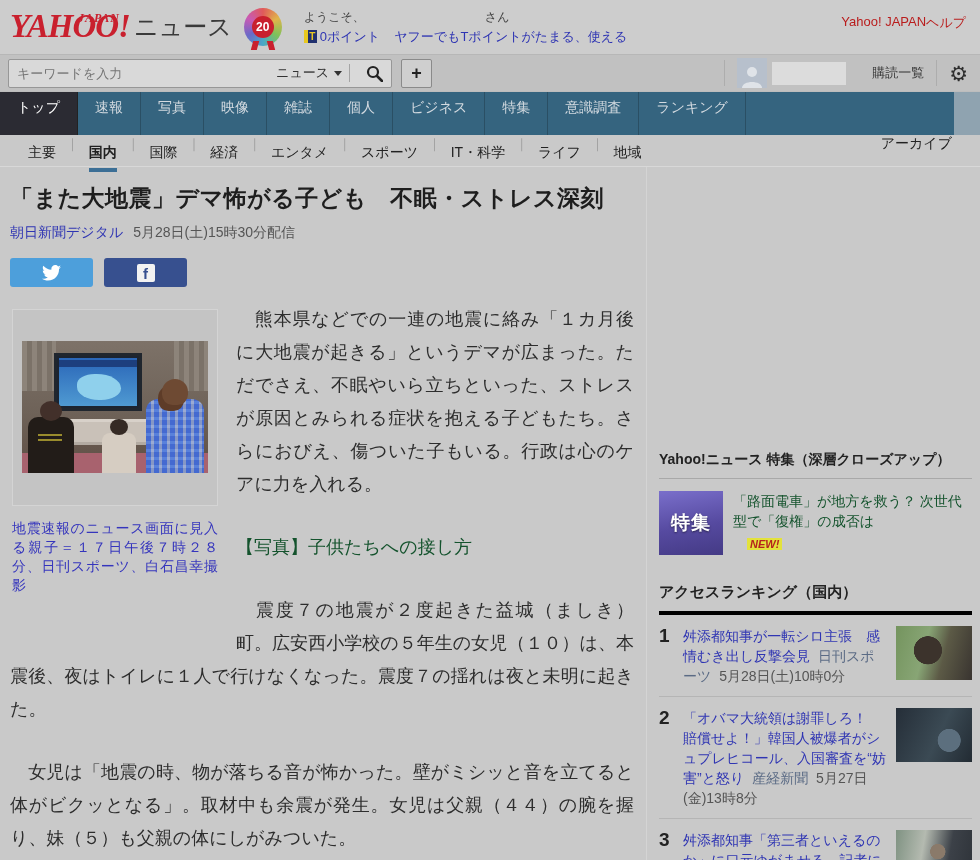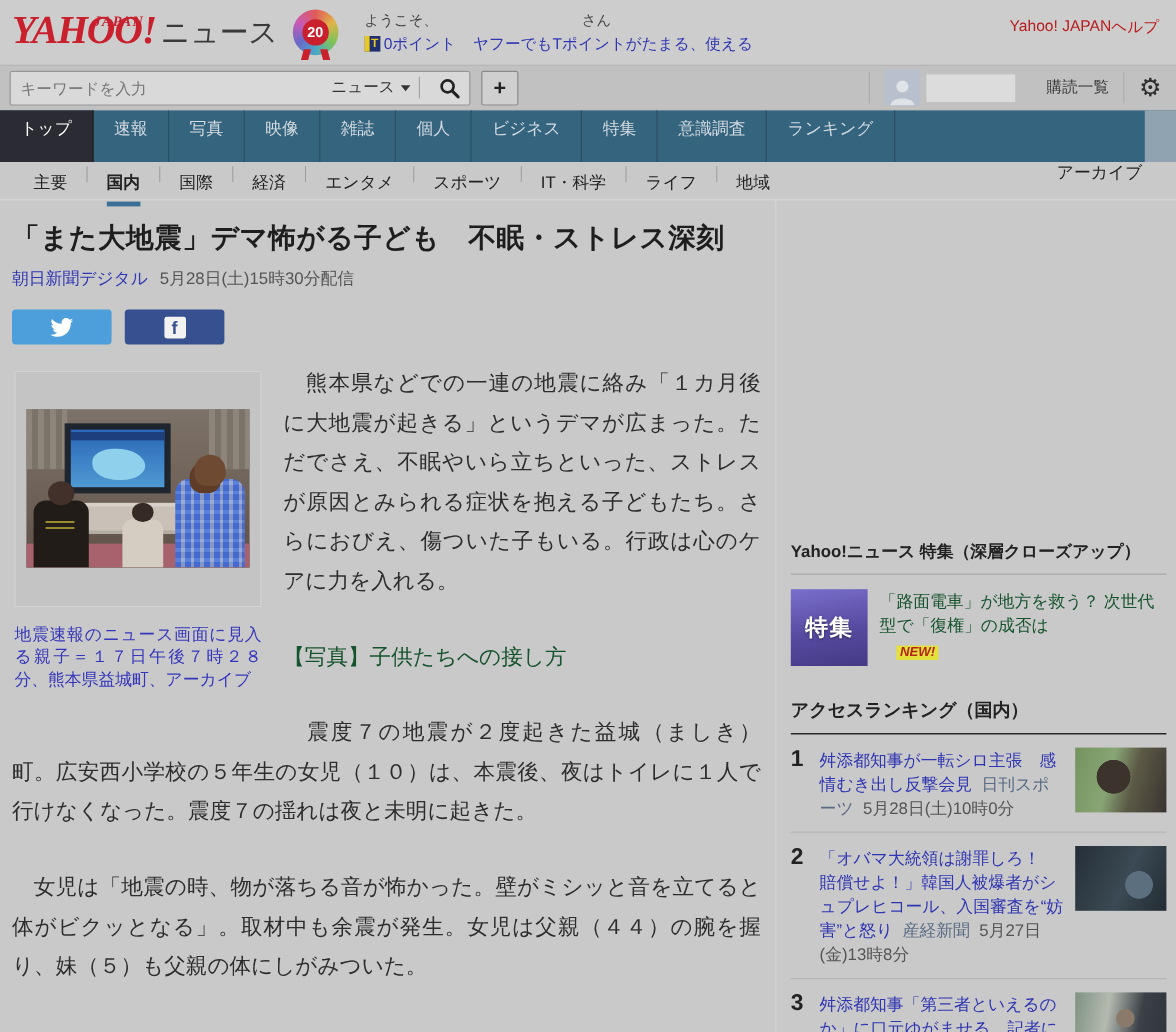--- a/index.html
+++ b/index.html
@@ -135,21 +135,21 @@
   .feature-item { display:flex; padding:12px 0 4px; }
   .feature-thumb { width:64px; height:64px; flex:none; margin-right:10px; cursor:pointer;
     background:linear-gradient(170deg,#7a6fcb 0%,#564aa0 55%,#443a85 100%);
     display:flex; align-items:center; justify-content:center;
     color:#fff; font-size:19px; font-weight:bold; text-shadow:0 1px 2px rgba(0,0,0,.5); letter-spacing:1px; }
   .feature-text { font-size:14px; line-height:20px; }
   .feature-headline { color:#14532d; cursor:pointer; }
   .new-badge { display:inline-block; margin-top:7px; margin-left:14px; background:#e3e23c; color:#b5231d; font-size:11px; font-weight:bold; font-style:italic; padding:0 3px; }
 
   .ranking { margin-top:24px; }
-  .rk-header { font-size:15px; font-weight:bold; color:#222; padding-bottom:9px; border-bottom:1px solid #000000; }
+  .rk-header { font-size:15px; font-weight:bold; color:#222; padding-bottom:9px; border-bottom:4px solid #000000; }
   .rk-item { display:flex; padding:11px 0 10px; border-bottom:1px solid #b5b5b5; }
   .rk-num { width:24px; flex:none; font-size:19px; font-weight:bold; color:#222; line-height:20px; }
   .rk-text { flex:1; font-size:14px; line-height:20px; }
   .rk-headline { color:#2f35b3; cursor:pointer; }
   .rk-source { color:#5b6b85; margin-left:4px; }
   .rk-time { color:#555; margin-left:4px; }
   .rk-thumb { width:76px; height:54px; flex:none; margin-left:10px; cursor:pointer; }
   .thumb-1 { background:radial-gradient(circle at 42% 45%, #3c332c 0 26%, transparent 27%),linear-gradient(105deg,#74945e 0%,#88a575 38%,#5c5a46 62%,#393430 100%); }
   .thumb-2 { background:radial-gradient(circle at 70% 60%, #5c6f7e 0 18%, transparent 19%),linear-gradient(115deg,#252e38 0%,#3b4a54 55%,#222b33 100%); }
   .thumb-3 { background:radial-gradient(circle at 55% 40%, #8a7a6a 0 14%, transparent 15%),linear-gradient(100deg,#7f9282 0%,#b4bab0 35%,#3c4148 68%,#2e3339 100%); }
@@ -282,21 +282,21 @@
               <div class="ph-screen">
                   <div class="ph-map"></div>
                 </div>
             </div>
             <div class="ph-stand"></div>
             <div class="ph-boy"></div>
             <div class="ph-girl"></div>
             <div class="ph-woman"></div>
           </div>
         </div>
-        <div class="caption">地震速報のニュース画面に見入る親子＝１７日午後７時２８分、熊本県益城町、アーカイブ</div>
+        <div class="caption">地震速報のニュース画面に見入る親子＝１７日午後７時２８分、日刊スポーツ、白石昌幸撮影</div>
       </div>
       <p>　熊本県などでの一連の地震に絡み「１カ月後に大地震が起きる」というデマが広まった。ただでさえ、不眠やいら立ちといった、ストレスが原因とみられる症状を抱える子どもたち。さらにおびえ、傷ついた子もいる。行政は心のケアに力を入れる。</p>
       <p><span class="photo-link">【写真】子供たちへの接し方</span></p>
       <p>　震度７の地震が２度起きた益城（ましき）町。広安西小学校の５年生の女児（１０）は、本震後、夜はトイレに１人で行けなくなった。震度７の揺れは夜と未明に起きた。</p>
       <p>　女児は「地震の時、物が落ちる音が怖かった。壁がミシッと音を立てると体がビクッとなる」。取材中も余震が発生。女児は父親（４４）の腕を握り、妹（５）も父親の体にしがみついた。</p>
 
     </div>
   </div>
 
   <div class="rightcol">

